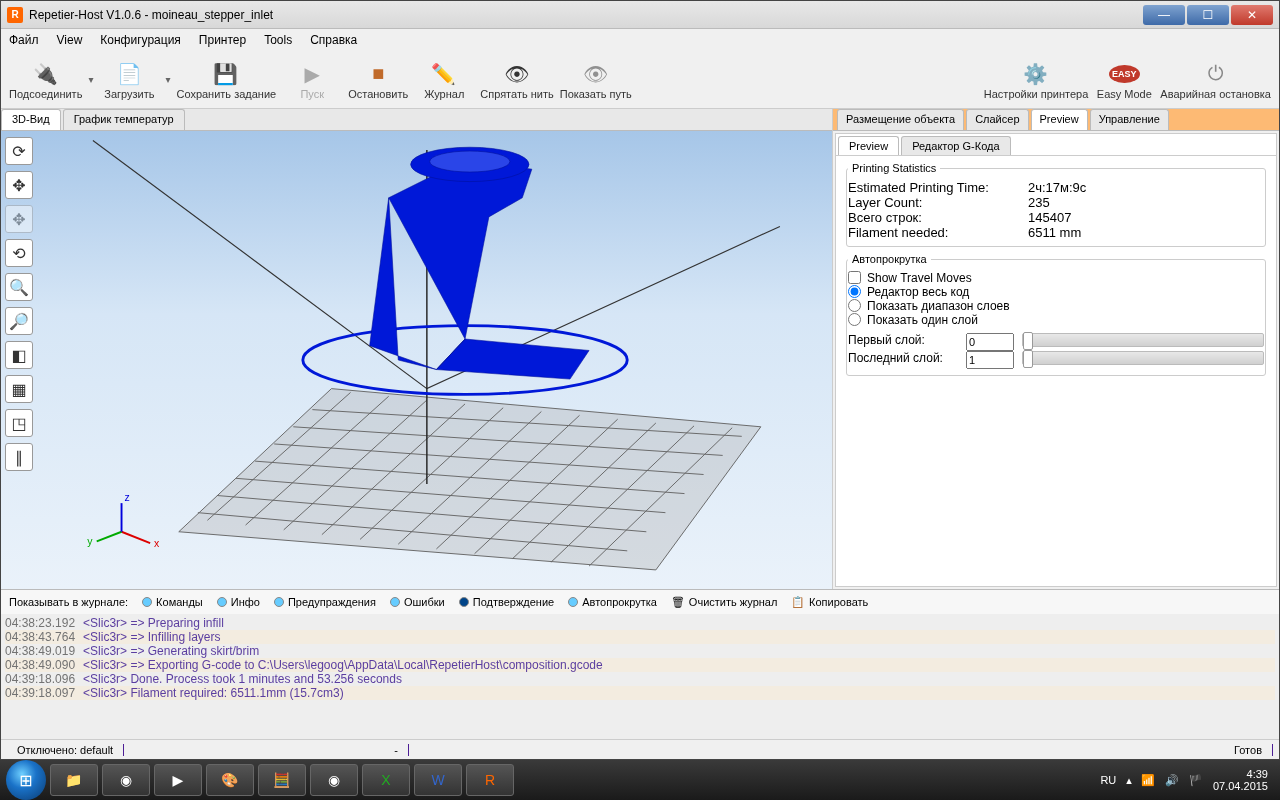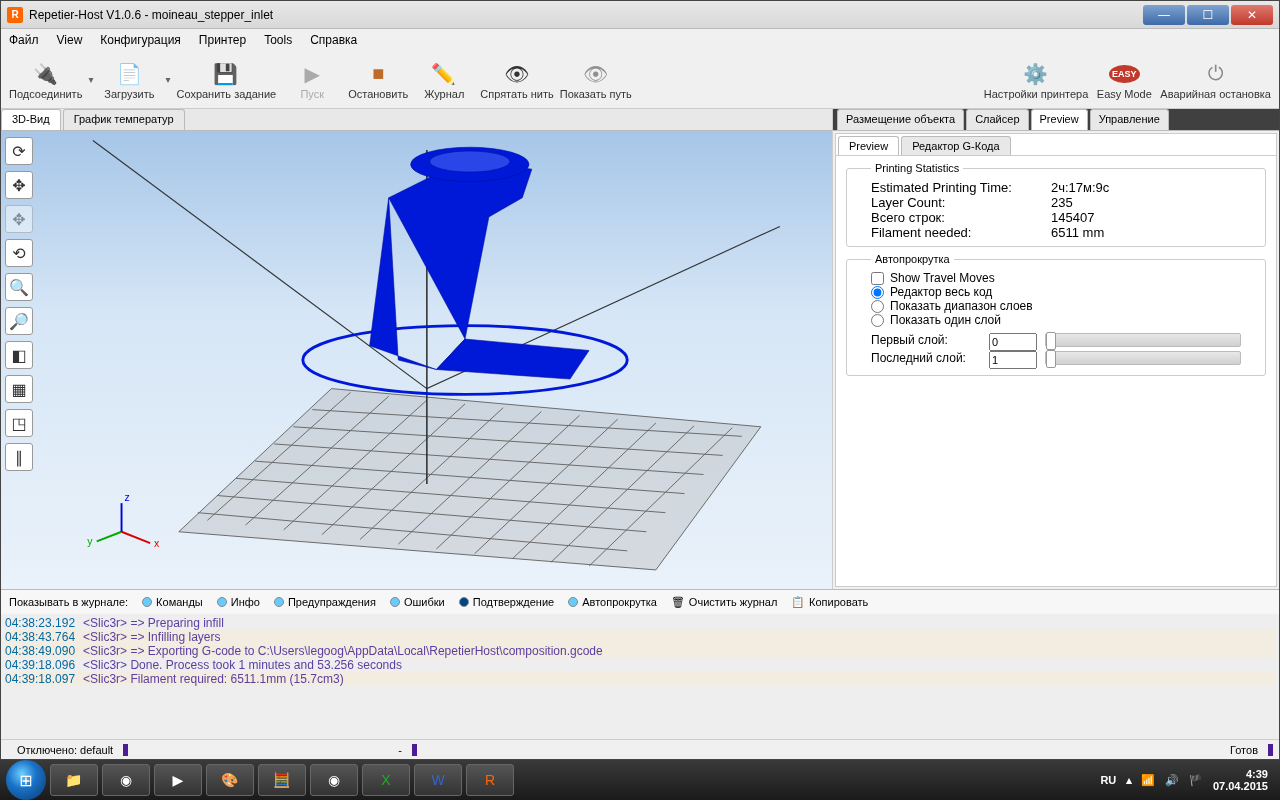--- a/index.html
+++ b/index.html
@@ -22,55 +22,55 @@
 .left-tabs { width: 832px; display:flex; flex-direction:column; border-right:1px solid #ccc; }
 .ltabstrip { height:22px; display:flex; font-size:11px; background:#e8e8e8; border-bottom:1px solid #bbb;}
 .ltab { padding:3px 10px; border:1px solid #bbb; border-bottom:none; background:#fff; border-top-left-radius:3px; border-top-right-radius:3px; margin-right:2px;}
 .ltab.inactive{ background:#e8e8e8;}
 .view3d { flex:1; display:flex; background: linear-gradient(#a6c6e8 0%, #d6e6f6 40%, #eaf2fa 100%); position:relative; }
 .view-toolbar { width:36px; background:rgba(255,255,255,0); display:flex; flex-direction:column; gap:6px; padding:6px 4px;}
 .view-toolbar .vbtn{ width:28px; height:28px; border:1px solid #999; background:#fff; border-radius:3px; display:flex; align-items:center; justify-content:center; font-size:16px; color:#333;}
 .scene{ flex:1; position:relative; }
 .scene svg{ position:absolute; inset:0; width:100%; height:100%;}
 .right-panel { flex:1; display:flex; flex-direction:column; background:#f0f0f0; }
-.rtabstrip{ height:22px; display:flex; font-size:11px; border-bottom:1px solid #bbb; background:#404040; padding-left:4px;}
+.rtabstrip{ height:22px; display:flex; font-size:11px; border-bottom:1px solid #bbb; background:#fdba74; padding-left:4px;}
 .rtab{ padding:3px 8px; border:1px solid #bbb; background:#e8e8e8; border-top-left-radius:3px; border-top-right-radius:3px; margin-right:2px; border-bottom:none;}
 .rtab.active{ background:#fff;}
 .subtab-area{ flex:1; background:#fff; border:1px solid #ccc; margin:2px; display:flex; flex-direction:column; }
 .subtabstrip{ height:22px; display:flex; font-size:11px; padding:2px 2px 0 2px; border-bottom:1px solid #ccc;}
 .subtab{ padding:3px 10px; border:1px solid #bbb; background:#e8e8e8; border-top-left-radius:3px; border-top-right-radius:3px; margin-right:2px; border-bottom:none;}
 .subtab.active{ background:#fff;}
 .panel-body{ flex:1; padding:6px 10px; font-size:13px; display:flex; flex-direction:column; gap:6px; overflow:auto;}
 .stat-row{ display:flex; }
 .stat-row .lab{ width:180px; }
-.radio-row, .check-row{ display:flex; align-items:center; gap:6px; font-size:12px;}
+.radio-row, .check-row{ display:flex; align-items:flex-start; gap:6px; font-size:12px;}
 .radio-row input, .check-row input{ margin:0;}
 .layer-row{ display:flex; gap:8px; font-size:12px;}
 .layer-row .lab{ width:110px;}
 .layer-row input[type=number]{ width:48px; font-size:11px; padding:1px;}
 .slider{ flex:1; height:14px; background:linear-gradient(#e8e8e8,#d0d0d0); border:1px solid #bbb; border-radius:2px; position:relative;}
 .slider .thumb{ position:absolute; left:0; top:-2px; width:10px; height:18px; background:#fff; border:1px solid #999; border-radius:2px;}
 .log-area{ height:150px; display:flex; flex-direction:column; border-top:1px solid #bbb; background:#f7f7f7;}
 .log-toolbar{ height:24px; display:flex; align-items:center; gap:14px; padding:0 8px; font-size:11px;}
 .log-toolbar .litem{ display:flex; align-items:center; gap:4px;}
 .dot{ width:10px; height:10px; border-radius:50%; border:1px solid #888;}
 .log-body{ flex:1; background:#eee; font-family: "Consolas", monospace; font-size:12px; overflow:auto; padding:2px 4px;}
 .log-line{ display:flex; gap:8px; white-space:pre;}
-.log-line .ts{ color:#0369a1;}
+.log-line .ts{ color:#737373;}
 .log-line .msg{ color:#5b3ea0;}
 .log-line.alt{ background:#f3ece0;}
 .statusbar{ height:20px; background:#f0f0f0; border-top:1px solid #ccc; display:flex; align-items:center; font-size:11px; padding:0 6px;}
-.statusbar .sseg{ padding:0 10px; border-right:5px solid #4c1d95;}
+.statusbar .sseg{ padding:0 10px; border-right:1px solid #4c1d95;}
 .statusbar .sgrow{ flex:1;}
 .taskbar{ height:40px; background:linear-gradient(#3a3a3a,#1a1a1a); display:flex; align-items:center; padding:0 6px; gap:4px;}
 .start-orb{ width:40px; height:40px; border-radius:50%; background:radial-gradient(circle at 40% 35%, #6fd0ff 0%, #1a72c8 40%, #0a3a70 100%); display:flex; align-items:center; justify-content:center;}
 .tbtn{ width:48px; height:32px; background:linear-gradient(#555,#333); border:1px solid #666; border-radius:3px; display:flex; align-items:center; justify-content:center; color:#fff; font-size:14px;}
-.tray{ margin-left:auto; display:flex; align-items:center; gap:10px; color:#fff; font-size:11px; padding-right:6px;font-weight:bold;}
+.tray{ margin-left:auto; display:flex; align-items:center; gap:10px; color:#fff; font-size:11px; padding-right:6px;}
 .tray .clock{ text-align:right; line-height:1.1;}
-fieldset{border:1px solid #ccc; border-radius:3px; padding:6px 24px;}
+fieldset{border:1px solid #ccc; border-radius:3px; padding:6px 1px;}
 legend{font-size:11px; padding:0 4px;}
 </style>
 </head>
 <body>
 
 <div class="window">
   <div class="titlebar">
     <div class="icon">R</div>
     <span>Repetier-Host V1.0.6 - moineau_stepper_inlet</span>
     <div class="winbtns">
@@ -309,20 +309,21 @@
       <span class="litem">
           <span class="dot" style="background:#6cf"></span>
           <span>Автопрокрутка</span>
         </span>
       <span class="litem">🗑 <span>Очистить журнал</span></span>
       <span class="litem">📋 <span>Копировать</span></span>
     </div>
     <div class="log-body" id="log-body">
         <div class="log-line"><span class="ts">04:38:23.192</span><span class="msg">&lt;Slic3r&gt; =&gt; Preparing infill</span></div>
         <div class="log-line alt"><span class="ts">04:38:43.764</span><span class="msg">&lt;Slic3r&gt; =&gt; Infilling layers</span></div>
+        <div class="log-line"><span class="ts">04:38:49.019</span><span class="msg">&lt;Slic3r&gt; =&gt; Generating skirt/brim</span></div>
         <div class="log-line alt"><span class="ts">04:38:49.090</span><span class="msg">&lt;Slic3r&gt; =&gt; Exporting G-code to C:\Users\legoog\AppData\Local\RepetierHost\composition.gcode</span></div>
         <div class="log-line"><span class="ts">04:39:18.096</span><span class="msg">&lt;Slic3r&gt; Done. Process took 1 minutes and 53.256 seconds</span></div>
         <div class="log-line alt"><span class="ts">04:39:18.097</span><span class="msg">&lt;Slic3r&gt; Filament required: 6511.1mm (15.7cm3)</span></div>
       </div>
   </div>
 
   <div class="statusbar">
     <span class="sseg">Отключено: default</span>
     <span class="sseg" style="width:260px"></span>
     <span class="sseg">-</span>

